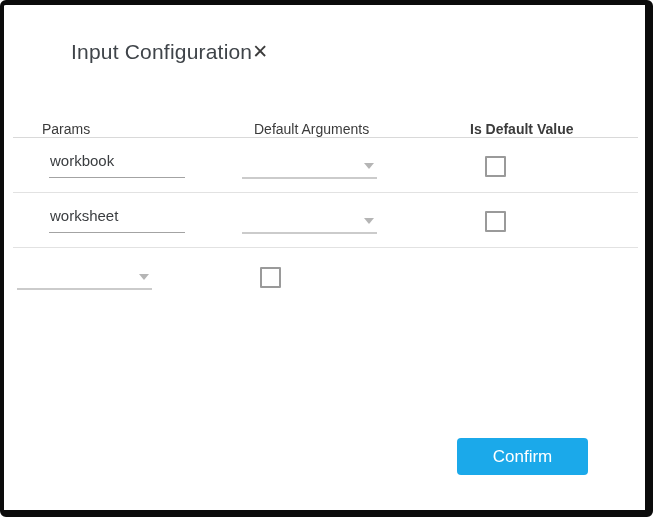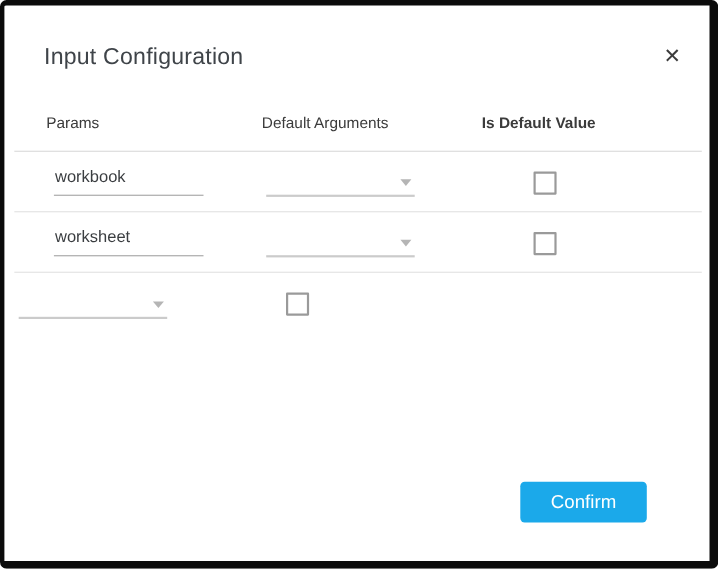--- a/index.html
+++ b/index.html
@@ -10,37 +10,39 @@
     width:653px; height:517px;
     background:#ffffff;
     border:solid #0b0b0b;
     border-width:5px 8px 7px 4px;
     border-radius:6px;
     overflow:hidden;
   }
 
   
   .dialog-header {
-    display:flex; justify-content:space-between; align-items:center;
+    display:flex; justify-content:flex-start; align-items:center;
     padding:34px 26px 0 36px;
+    margin-left:31px;
   }
   .dialog-title {
     margin:0; font-size:21px; font-weight:400; color:#3f4449;
     line-height:26px; letter-spacing:0.2px;
   }
   .close-btn {
     background:none; border:none; padding:0; cursor:pointer;
     font-size:19px; line-height:26px; color:#3c3c3c;
   }
 
   
   .grid { margin:38px 7px 0 9px; }
   .grid-header {
-    display:flex; align-items:flex-start; height:35px;
+    display:flex; align-items:flex-end; height:35px;
     border-bottom:1px solid #d9d9d9;
+    gap:16px;
   }
   .grid-header .col { font-size:14px; font-weight:500; color:#3b3b3b; }
   .col-1 { width:225px; }
   .col-2 { width:187px; }
   .col-3 { flex:1; }
   .grid-header .col-1 { padding-left:29px; }
   .grid-header .col-3 { padding-left:13px;font-weight:bold; }
 
   .grid-row {
     display:flex; align-items:center; height:55px;
@@ -73,21 +75,21 @@
 
   .checkbox {
     display:inline-block; width:21px; height:21px; margin-top:7px;
     background:#fff; border:2px solid #9a9a9a; border-radius:1px;
     cursor:pointer;
   }
 
   
   .confirm-btn {
     position:absolute; right:57px; bottom:35px;
-    width:115px; height:37px;
+    width:131px; height:37px;
     border:none; border-radius:4px; cursor:pointer;
     background:#1ba9ea; color:#ffffff;
     font-size:17px; line-height:37px; text-align:center; padding:0;
   }
 </style>
 </head>
 <body>
 
 <div class="dialog">
 

